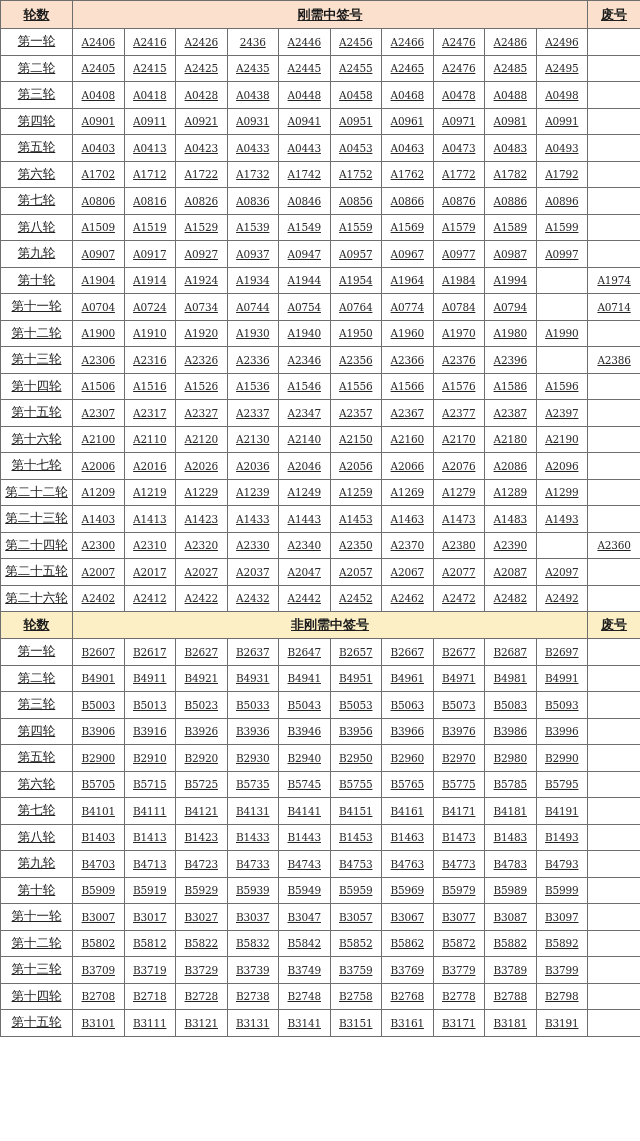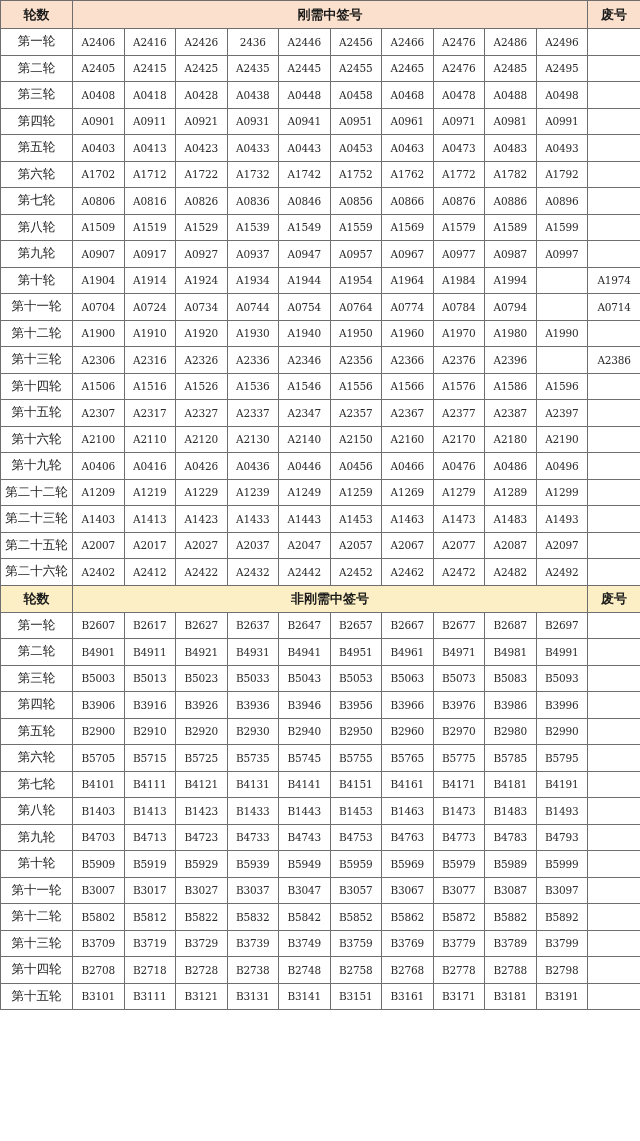--- a/index.html
+++ b/index.html
@@ -3,20 +3,21 @@
 <meta charset="utf-8">
 <style>
   html, body { margin: 0; padding: 0; background: #ffffff; }
   body { width: 640px; height: 1141px; overflow: hidden; }
   table.lottery {
     border-collapse: collapse;
     table-layout: fixed;
     width: 640px;
     font-family: "DejaVu Serif", "Liberation Serif", serif;
     color: #222;
+    text-decoration: underline;
   }
   table.lottery td, table.lottery th {
     border: 1px solid #6e6e6e;
     text-align: center;
     vertical-align: middle;
     padding: 0;
     overflow: hidden;
     white-space: nowrap;
   }
   col.c-round { width: 72px; }
@@ -272,31 +273,31 @@
         <td class="num">A2130</td>
         <td class="num">A2140</td>
         <td class="num">A2150</td>
         <td class="num">A2160</td>
         <td class="num">A2170</td>
         <td class="num">A2180</td>
         <td class="num">A2190</td>
         <td class="void"></td>
       </tr>
       <tr class="row-a">
-        <td class="round">第十九轮</td>
-        <td class="num">A0406</td>
-        <td class="num">A0416</td>
-        <td class="num">A0426</td>
-        <td class="num">A0436</td>
-        <td class="num">A0446</td>
-        <td class="num">A0456</td>
-        <td class="num">A0466</td>
-        <td class="num">A0476</td>
-        <td class="num">A0486</td>
-        <td class="num">A0496</td>
+        <td class="round">第十七轮</td>
+        <td class="num">A2006</td>
+        <td class="num">A2016</td>
+        <td class="num">A2026</td>
+        <td class="num">A2036</td>
+        <td class="num">A2046</td>
+        <td class="num">A2056</td>
+        <td class="num">A2066</td>
+        <td class="num">A2076</td>
+        <td class="num">A2086</td>
+        <td class="num">A2096</td>
         <td class="void"></td>
       </tr>
       <tr class="row-a">
         <td class="round">第二十二轮</td>
         <td class="num">A1209</td>
         <td class="num">A1219</td>
         <td class="num">A1229</td>
         <td class="num">A1239</td>
         <td class="num">A1249</td>
         <td class="num">A1259</td>
@@ -312,20 +313,34 @@
         <td class="num">A1413</td>
         <td class="num">A1423</td>
         <td class="num">A1433</td>
         <td class="num">A1443</td>
         <td class="num">A1453</td>
         <td class="num">A1463</td>
         <td class="num">A1473</td>
         <td class="num">A1483</td>
         <td class="num">A1493</td>
         <td class="void"></td>
+      </tr>
+      <tr class="row-a">
+        <td class="round">第二十四轮</td>
+        <td class="num">A2300</td>
+        <td class="num">A2310</td>
+        <td class="num">A2320</td>
+        <td class="num">A2330</td>
+        <td class="num">A2340</td>
+        <td class="num">A2350</td>
+        <td class="num">A2370</td>
+        <td class="num">A2380</td>
+        <td class="num">A2390</td>
+        <td class="num"></td>
+        <td class="void">A2360</td>
       </tr>
       <tr class="row-a">
         <td class="round">第二十五轮</td>
         <td class="num">A2007</td>
         <td class="num">A2017</td>
         <td class="num">A2027</td>
         <td class="num">A2037</td>
         <td class="num">A2047</td>
         <td class="num">A2057</td>
         <td class="num">A2067</td>

